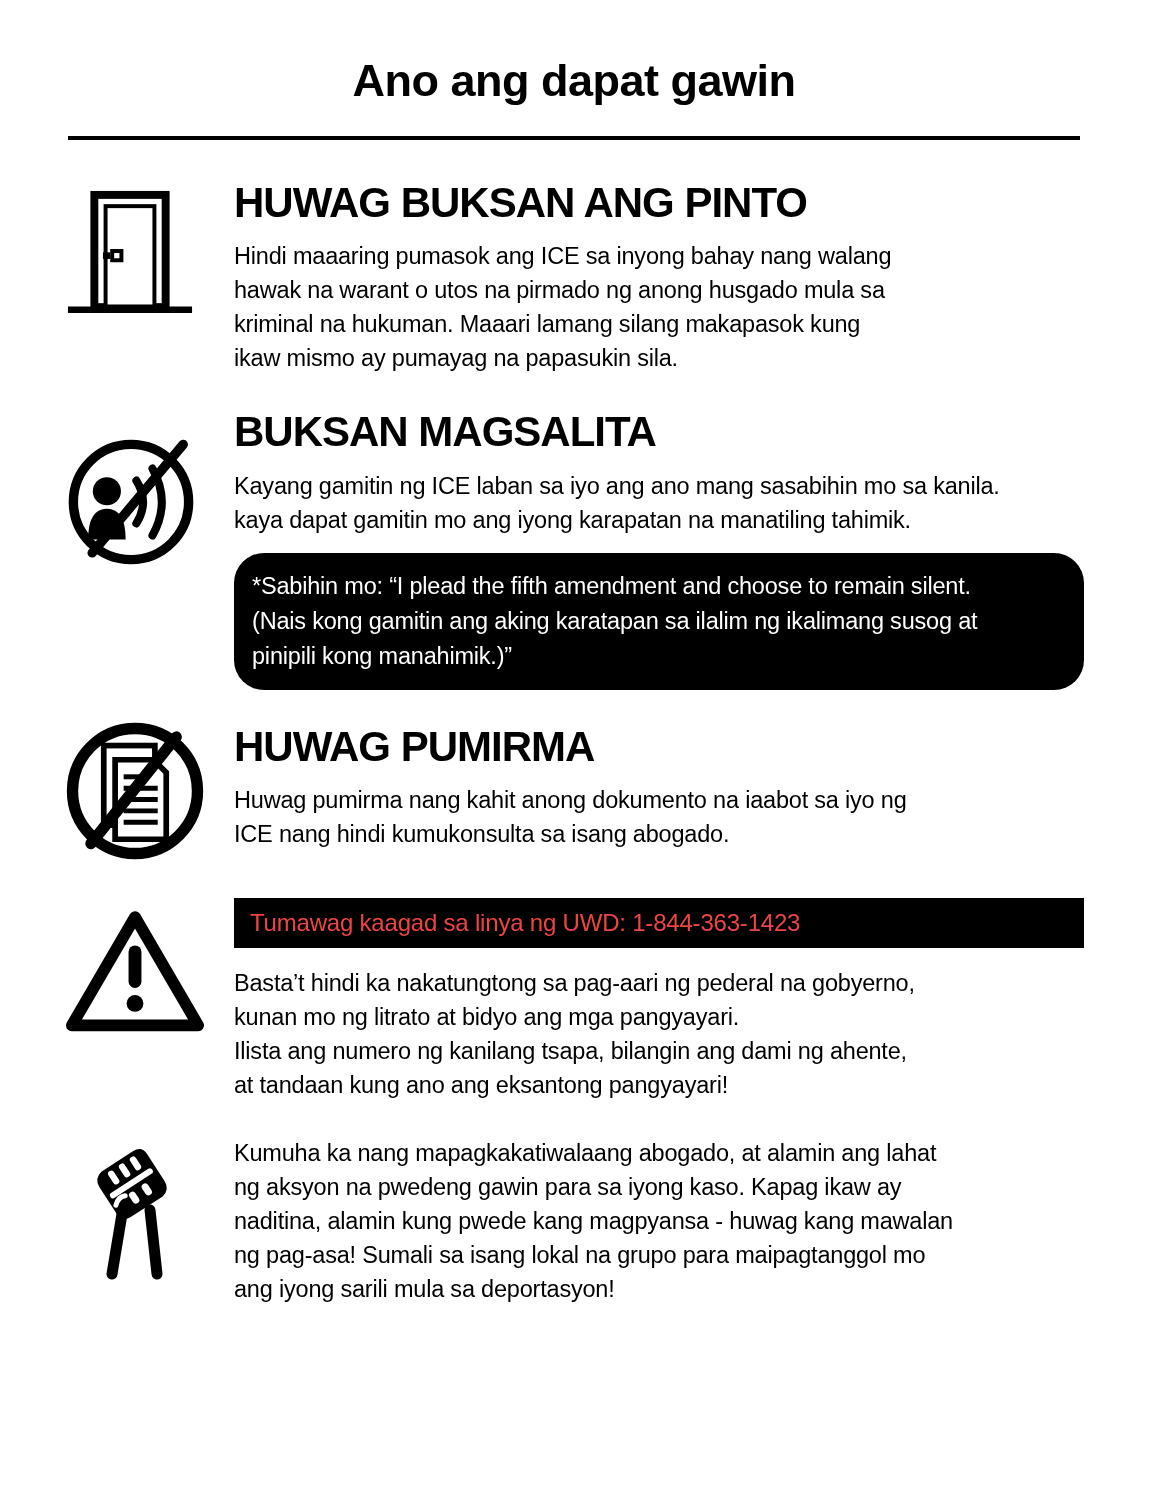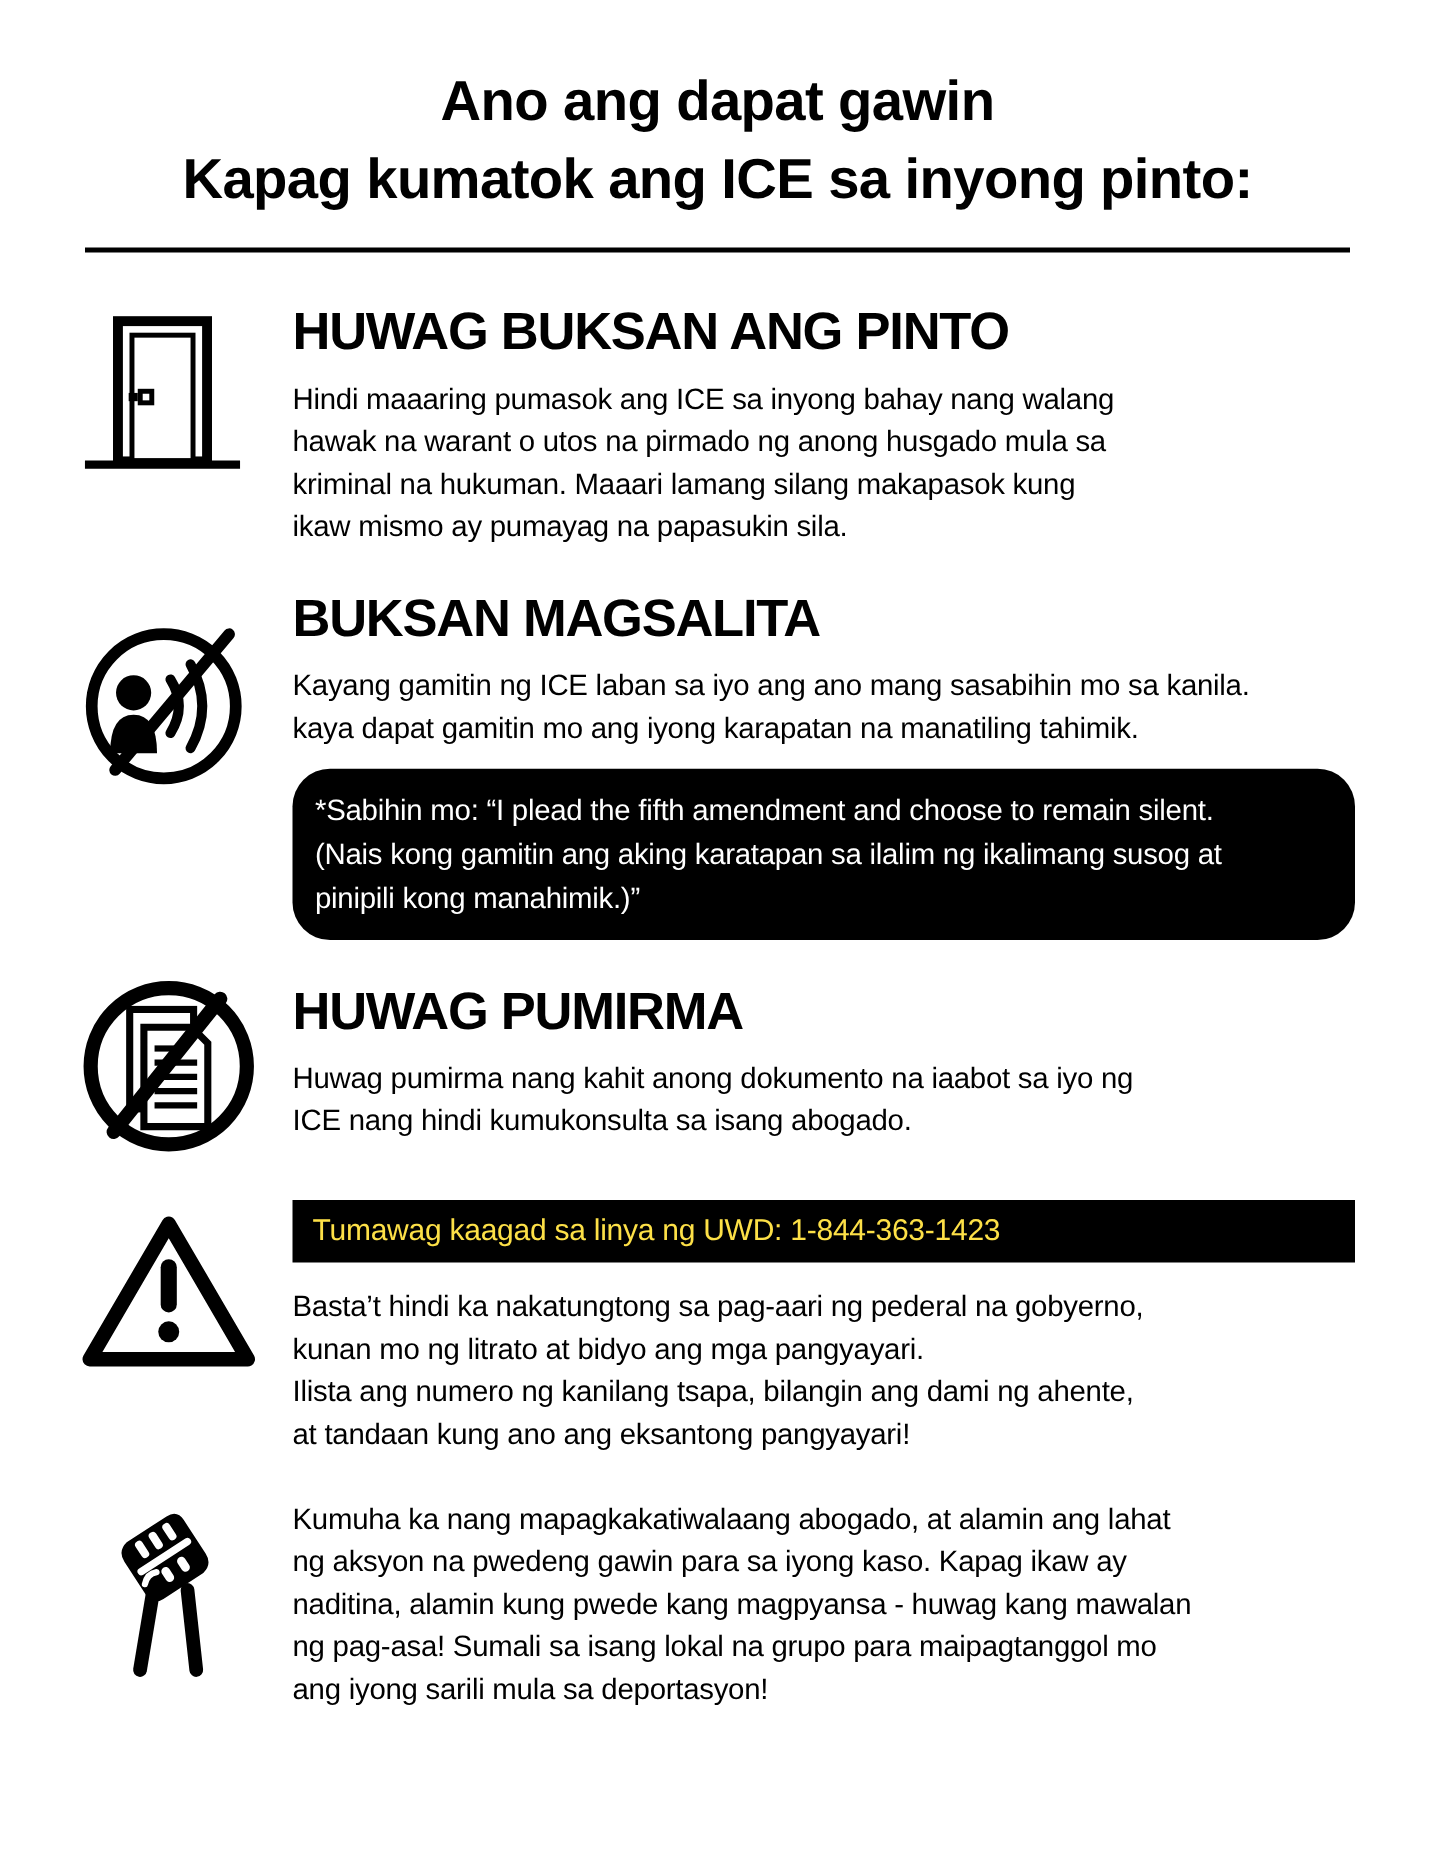--- a/index.html
+++ b/index.html
@@ -25,38 +25,37 @@
   }
   .body-text{
     font-size:23.5px;line-height:34px;white-space:pre-line;
     letter-spacing:-0.2px;
   }
   .quote-box{
     background:#000;color:#fff;font-size:23.5px;line-height:35px;
     padding:16px 18px;margin-top:16px;white-space:pre-line;letter-spacing:-0.2px;border-radius:30px;
   }
   .hotline-box{
-    background:#000;color:#fde047;font-size:24px;line-height:30px;
+    background:#000;color:#ef4444;font-size:24px;line-height:30px;
     padding:10px 16px;margin:2px 0 18px 0;letter-spacing:-0.2px;
   }
   .icon-door{margin-top:4px;}
   .icon-nospeak{margin-top:26px;}
   .icon-nosign{margin-top:-4px;}
   .icon-warn{margin-top:12px;}
   .icon-fist{margin-top:2px;margin-left:14px;}
   svg{display:block;}
 </style>
 </head>
 <body>
 
 <div class="page">
 
   <div class="title">
     <div>Ano ang dapat gawin</div>
-    <div>Kapag kumatok ang ICE sa inyong pinto:</div>
   </div>
 
   <hr class="divider">
 
   <div class="sections">
 
     <div class="section">
       <div class="icon-col">
         <svg class="icon-door" viewBox="0 0 100 100" width="132" height="138">
           <line x1="3" y1="93" x2="97" y2="93" stroke="#000" stroke-width="5"></line>

